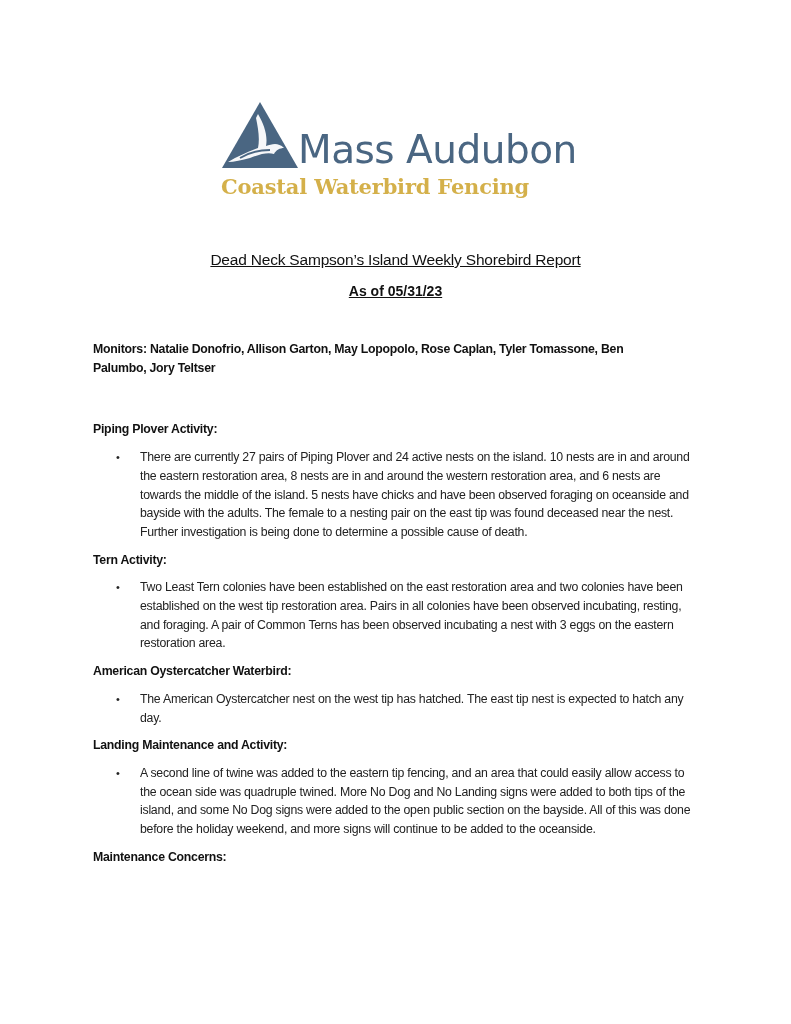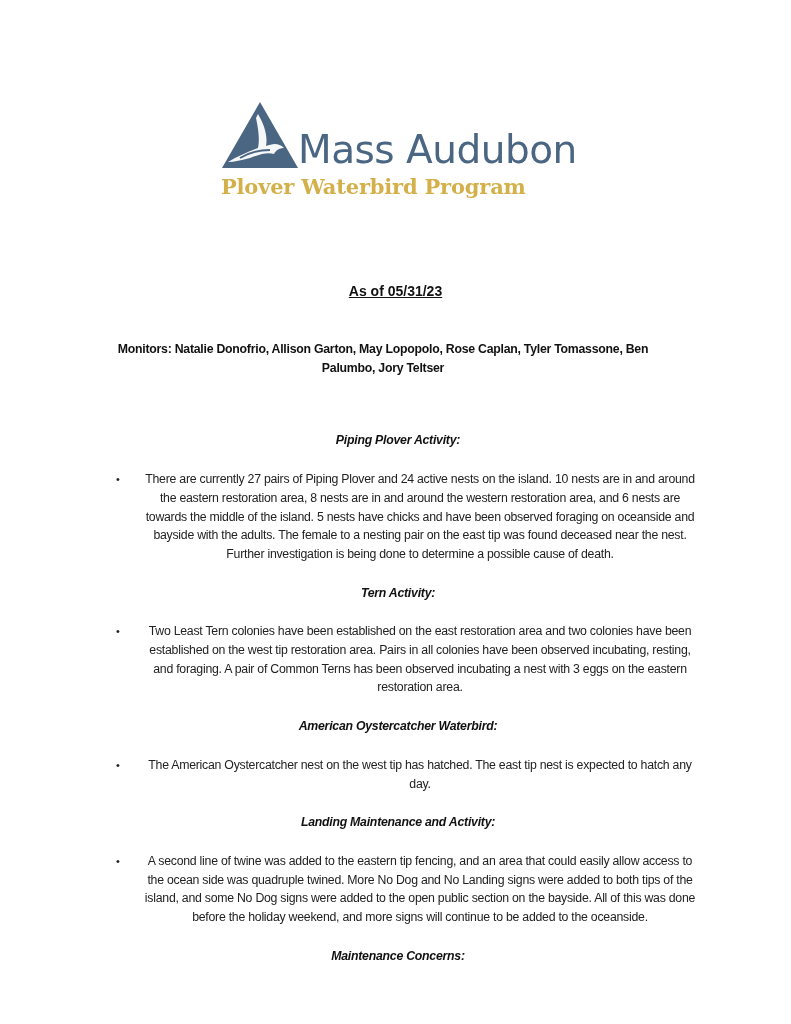--- a/index.html
+++ b/index.html
@@ -86,31 +86,29 @@
     }
 
     .content {
       position: absolute;
       left: 93px;
       top: 340px;
       width: 610px;
       font-size: 12.3px;
       line-height: 18.7px;
       letter-spacing: -0.25px;
-      text-align: center;
     }
     .monitors {
       font-weight: bold;
       margin: 0;
       width: 580px;
     }
     .section-heading {
       font-weight: bold;
-      margin: 11px;
-      font-style: italic;
+      margin: 0;
     }
     .bullet-list {
       list-style: none;
       margin: 0;
       padding: 0;
     }
     .bullet-item {
       position: relative;
       padding-left: 47px;
       width: 560px;
@@ -128,23 +126,24 @@
 
 <div class="page">
 
   <div class="logo">
     <svg class="logo-mark" viewBox="0 0 78 70" xmlns="http://www.w3.org/2000/svg">
       <polygon points="40,2 78,68 2,68" fill="#4a6682"></polygon>
       <path d="M38,14 C44,24 48,36 46,46 C52,44 58,42 64,48 C60,48 56,50 54,54 C48,52 40,54 30,58 C22,60 14,62 8,62 C18,56 28,52 38,48 C40,38 38,28 36,18 Z" fill="#ffffff" opacity="0.95"></path>
       <path d="M20,58 C30,52 40,50 50,50" stroke="#4a6682" stroke-width="2" fill="none"></path>
     </svg>
     <div class="logo-name">Mass Audubon</div>
-    <div class="logo-sub">Plover Waterbird Program</div>
+    <div class="logo-sub">Coastal Waterbird Fencing</div>
   </div>
 
+  <div class="title">Dead Neck Sampson’s Island Weekly Shorebird Report</div>
   <div class="date">As of 05/31/23</div>
 
   <div class="content">
     <p class="monitors">Monitors: Natalie Donofrio, Allison Garton, May Lopopolo, Rose Caplan, Tyler Tomassone, Ben Palumbo, Jory Teltser</p>
 
     <div style="height: 43px;"></div>
 
     <p class="section-heading">Piping Plover Activity:</p>
     <div style="height: 9px;"></div>
     <ul class="bullet-list">

